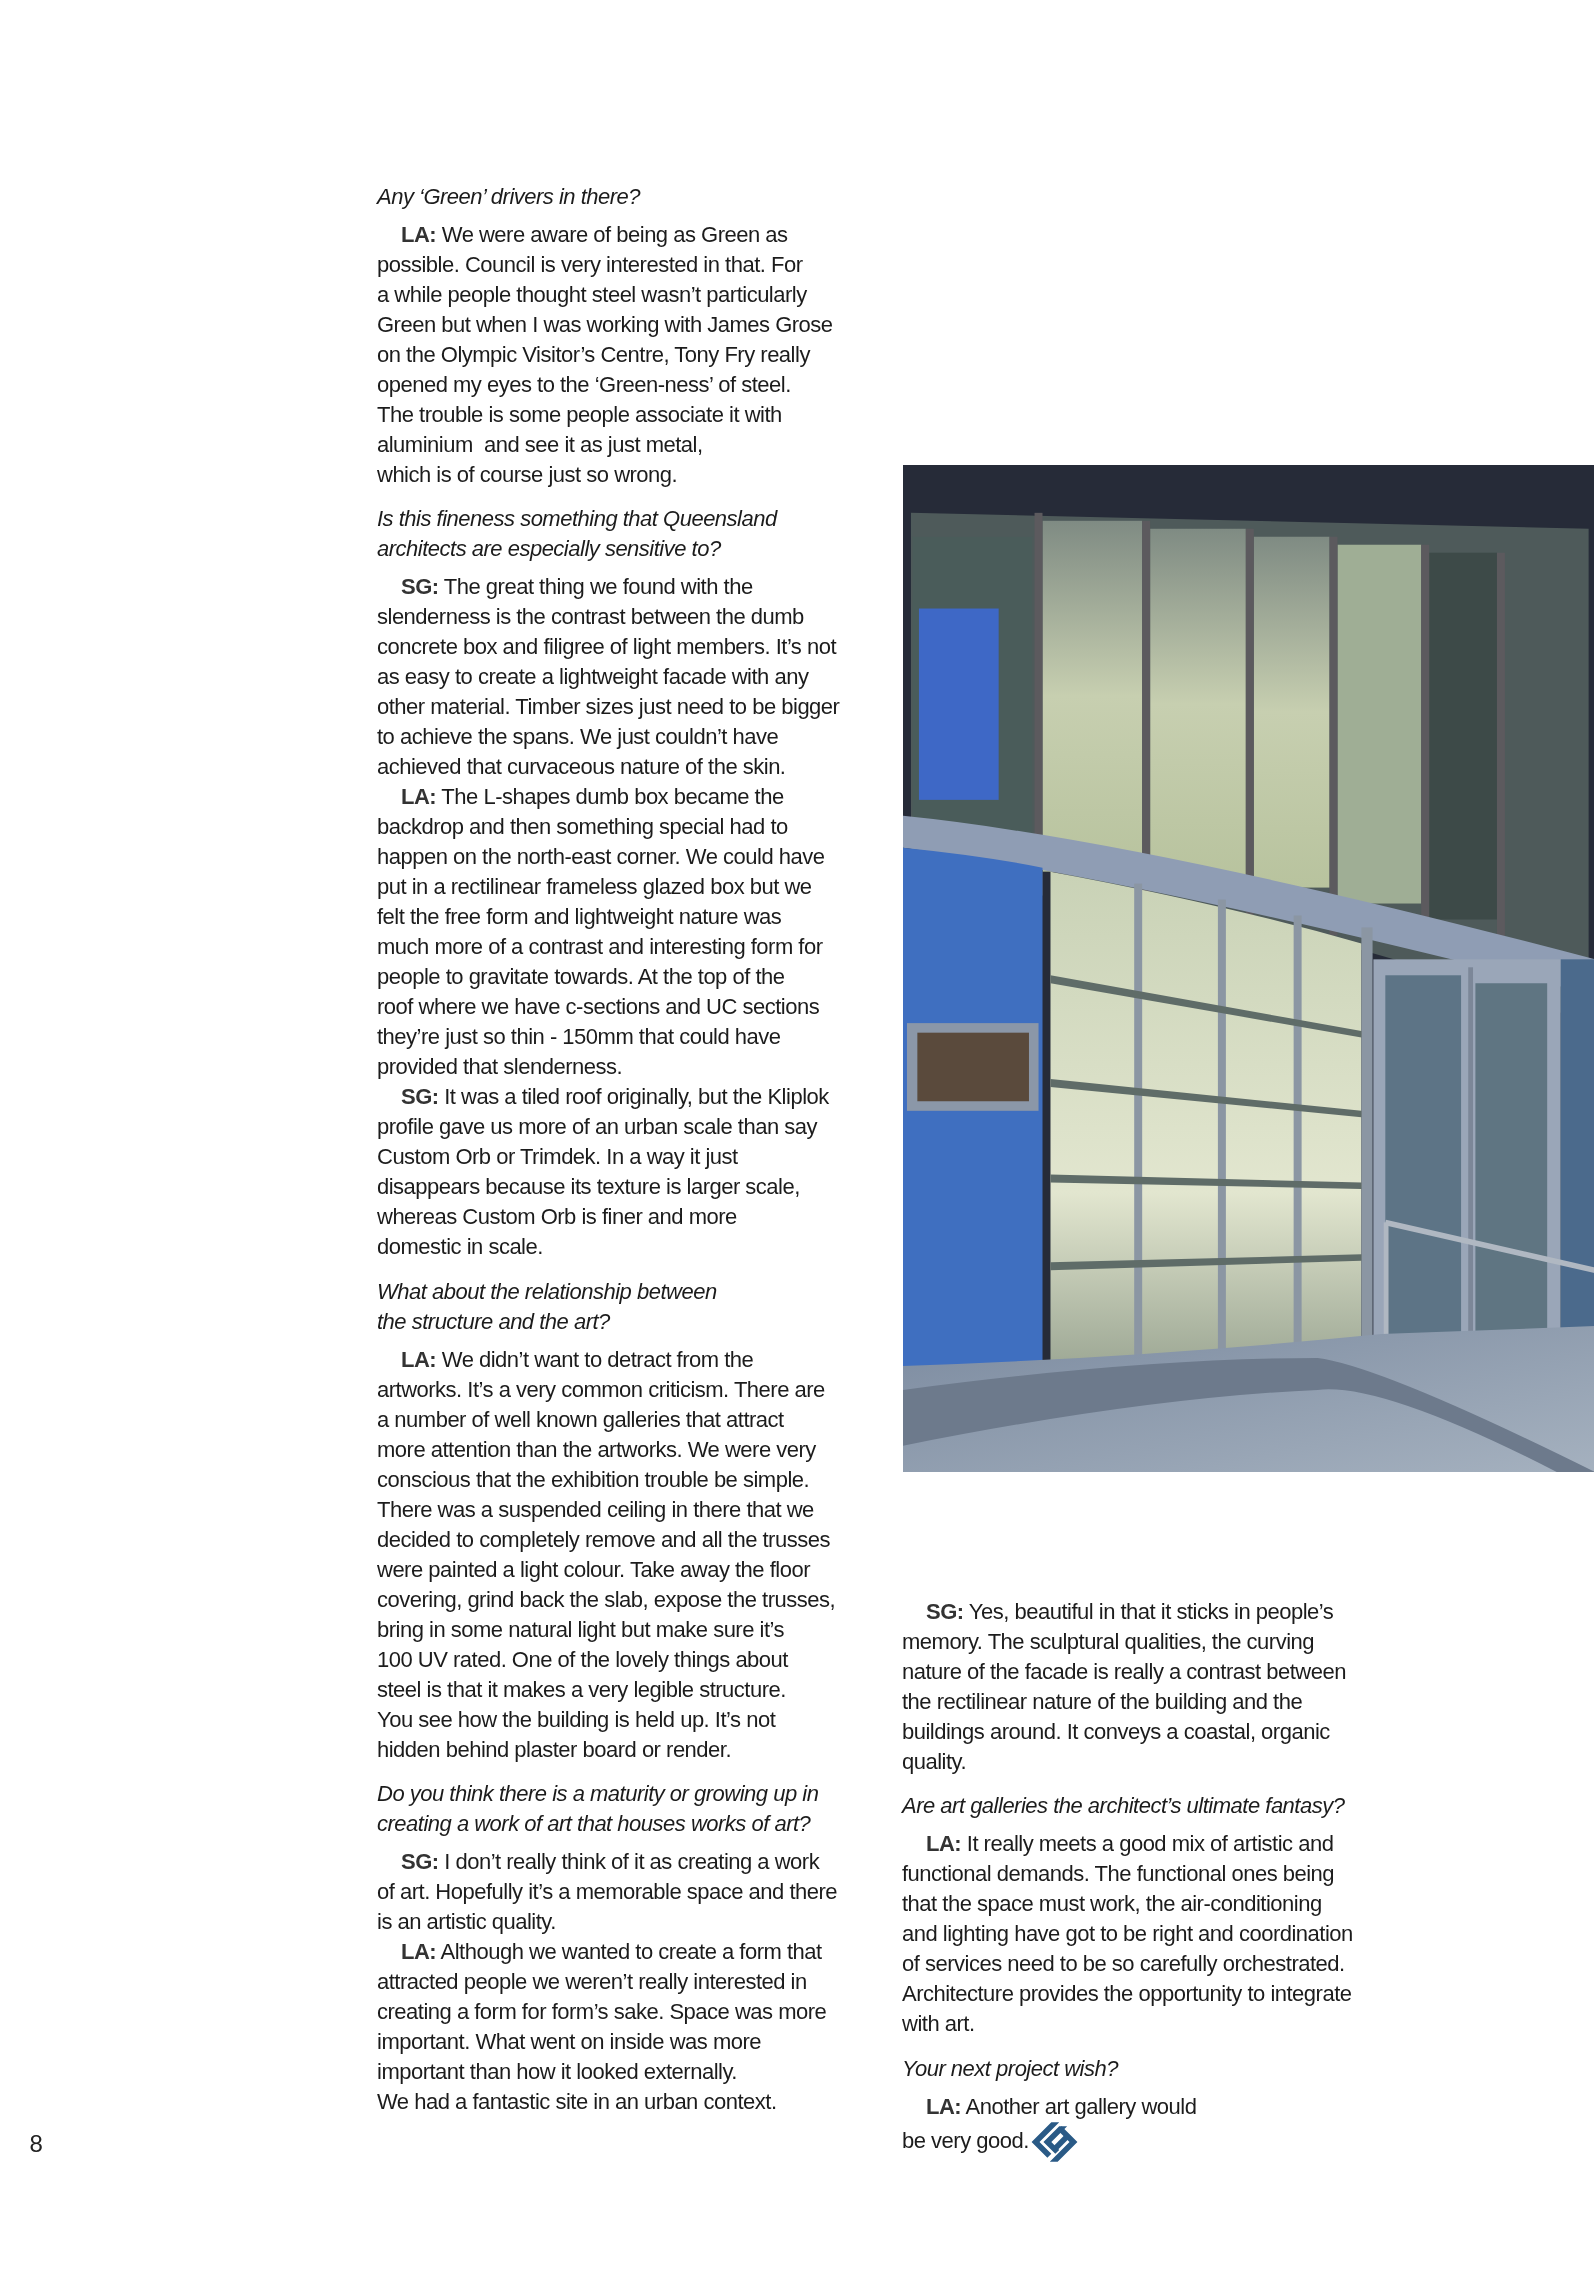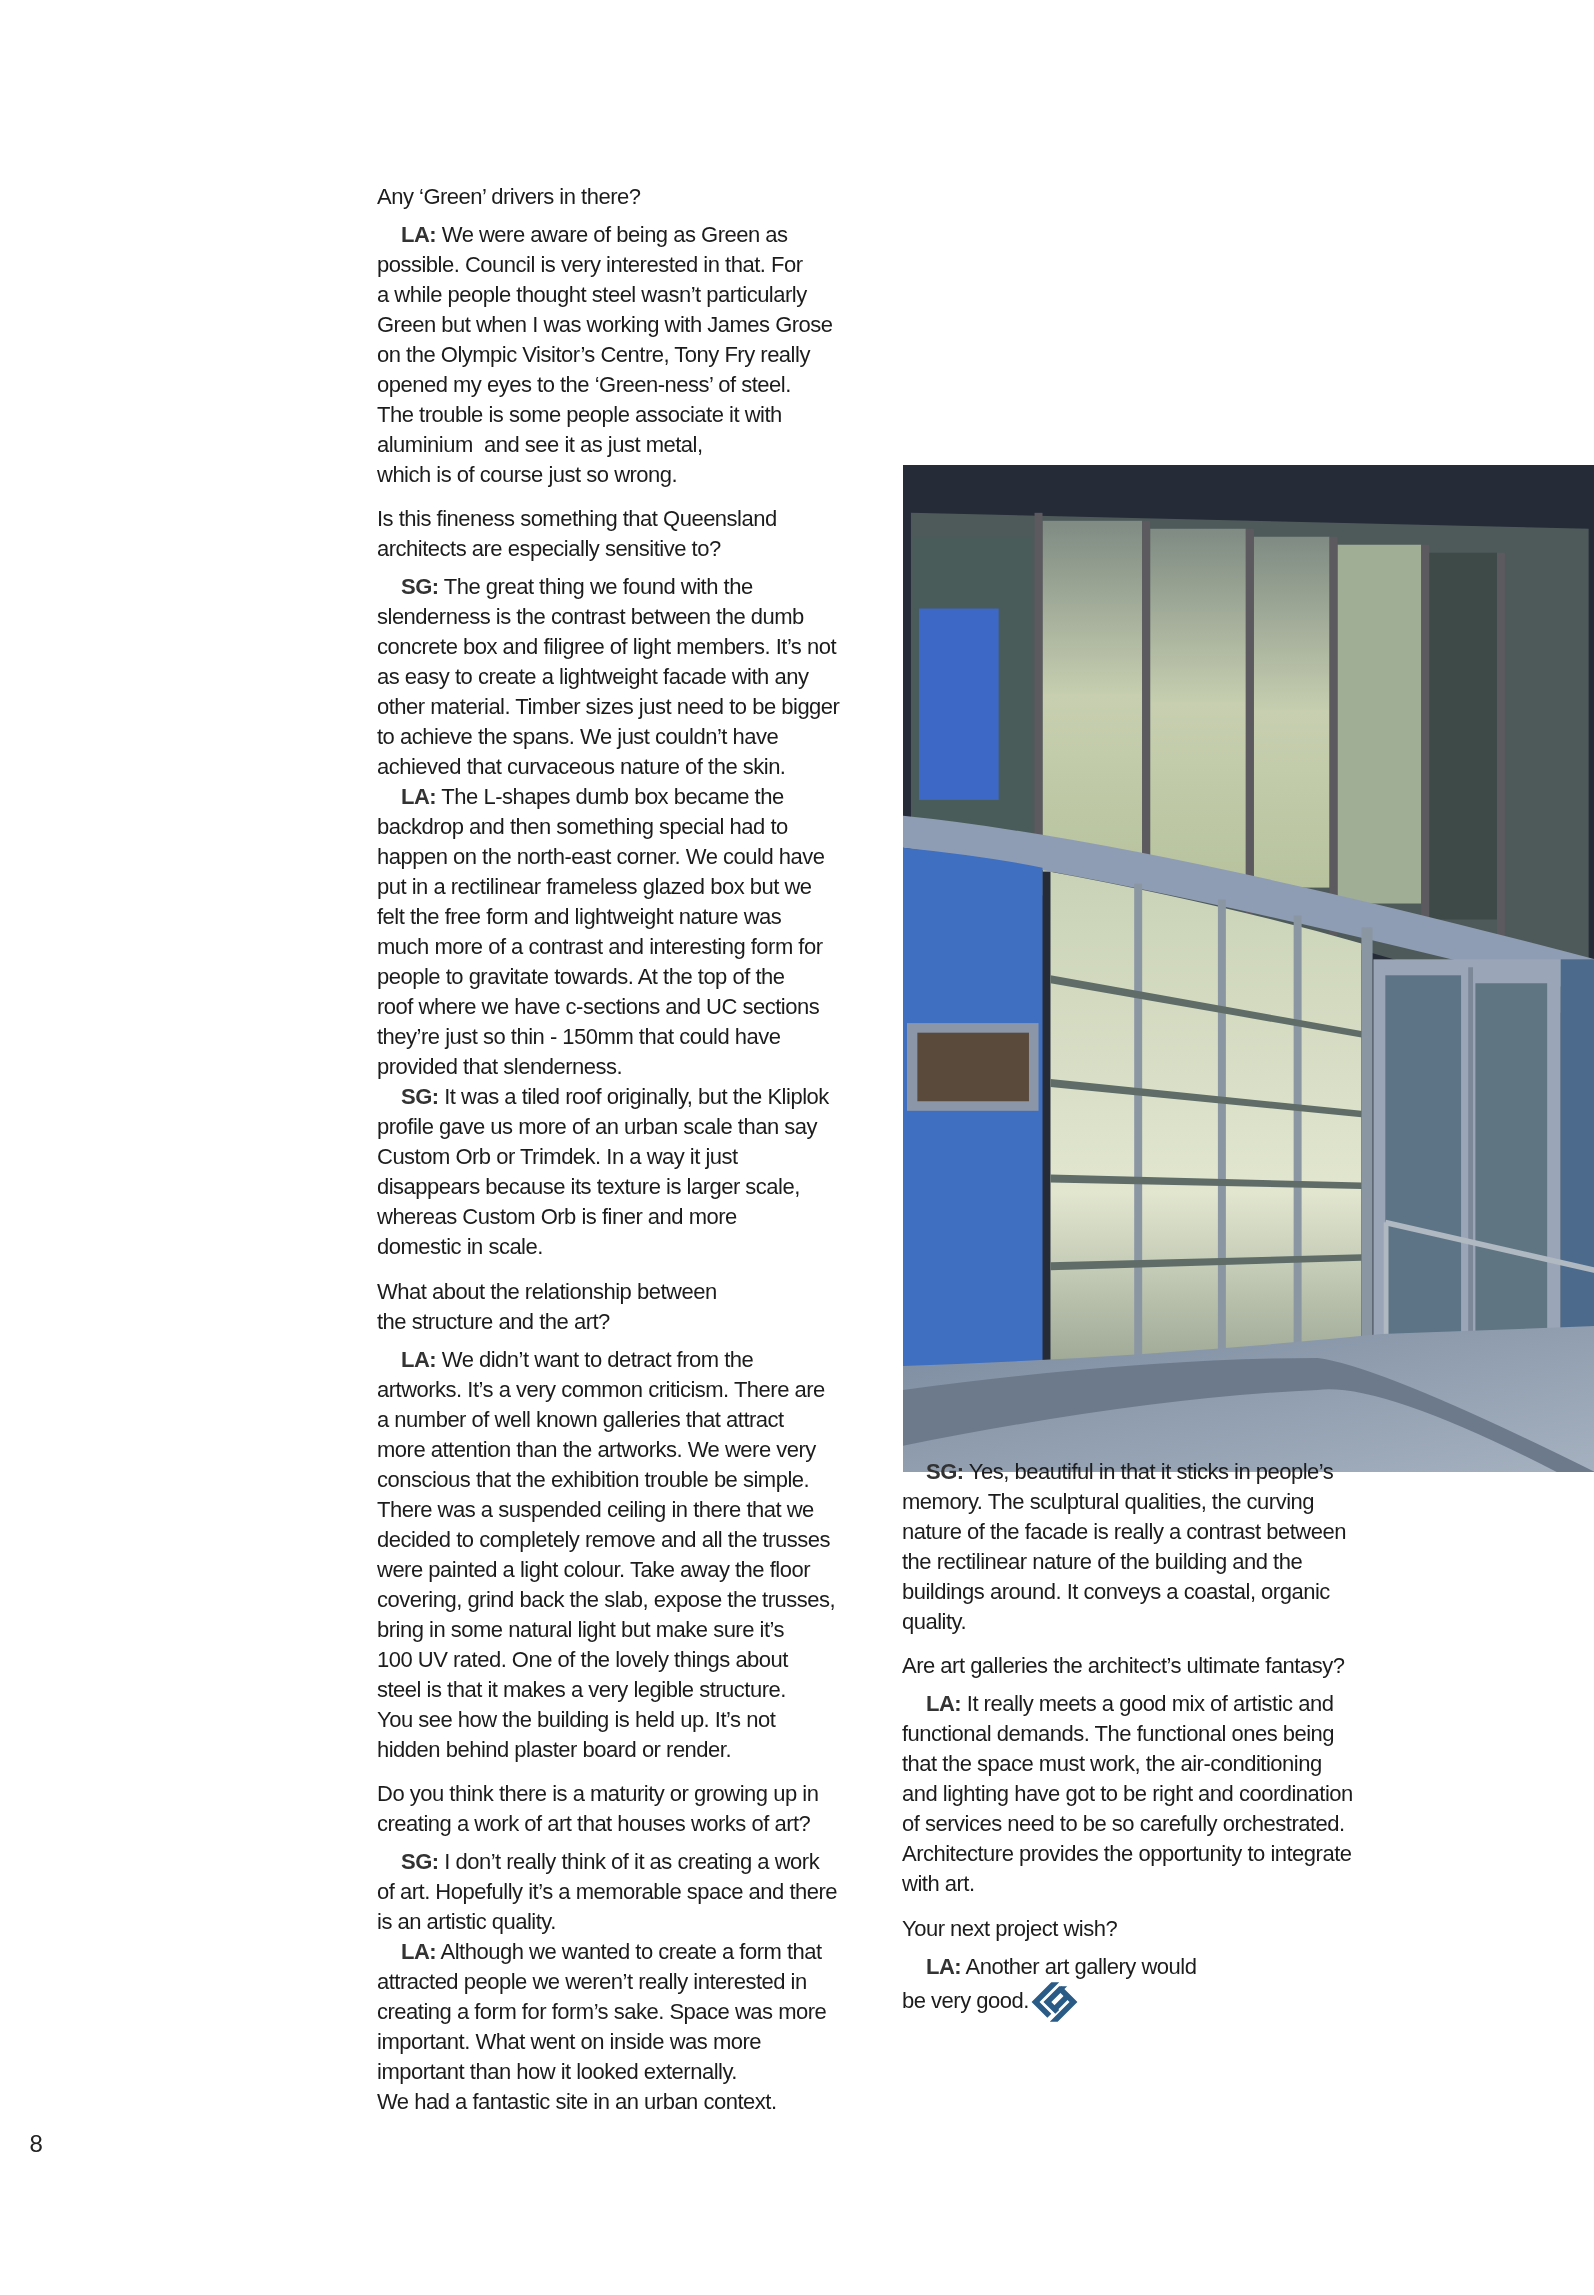--- a/index.html
+++ b/index.html
@@ -3,22 +3,22 @@
 <meta charset="utf-8">
 <style>
   html, body { margin: 0; padding: 0; }
   body {
     width: 1595px; height: 2295px; position: relative; overflow: hidden;
     background: #ffffff; color: #1c1c1c;
     font-family: "Liberation Sans", "DejaVu Sans", sans-serif;
   }
   .col { position: absolute; font-size: 22px; line-height: 30px; letter-spacing: -0.5px; }
   .col-left { left: 377px; top: 182px; width: 494px; }
-  .col-right { left: 902px; top: 1457px; width: 494px; }
-  .question { margin: 0 0 8px 0; }
+  .col-right { left: 902px; top: 1597px; width: 494px; }
+  .question { font-style: italic; margin: 0 0 8px 0; }
   .answer { margin: 0; }
   .answer + .question { margin-top: 14.4px; }
   .line { display: block; white-space: pre; }
   .indent { padding-left: 24px; }
   .speaker { font-weight: bold; color: #333; }
   .page-number {
     position: absolute; left: 29.5px; top: 2130px; font-size: 24px; color: #222;
   }
   .photo {
     position: absolute; left: 903px; top: 465px; width: 692px; height: 1007px;

